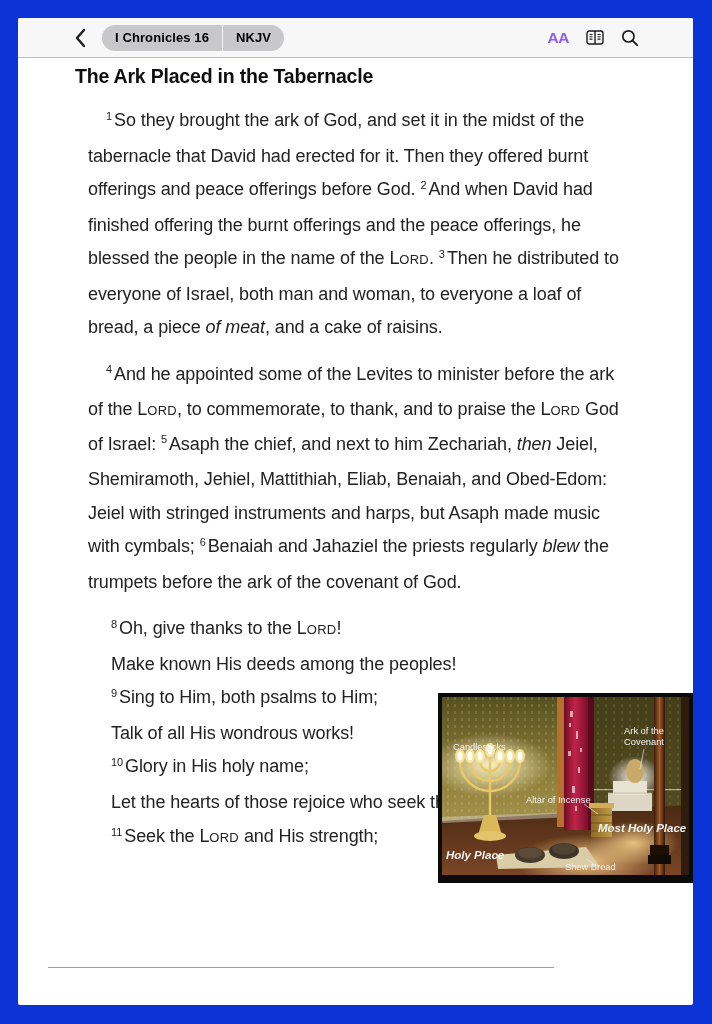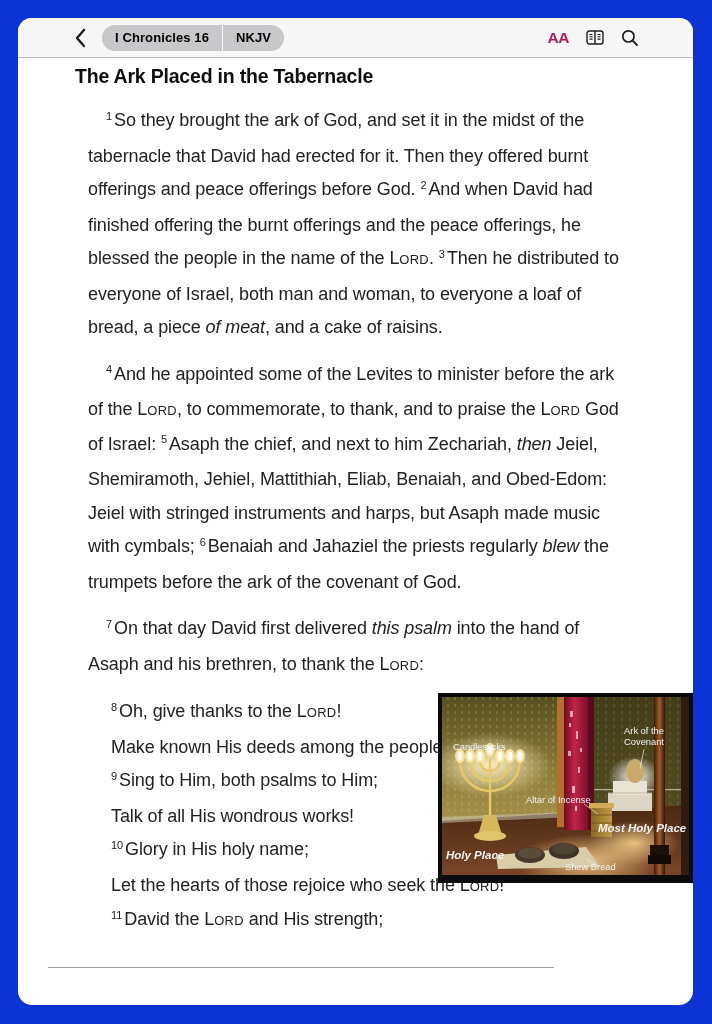--- a/index.html
+++ b/index.html
@@ -4,38 +4,38 @@
 <style>
   html,body{margin:0;padding:0;}
   body{
     width:712px;height:1024px;position:relative;
     background:#0c33d6;
     font-family:"Liberation Sans","DejaVu Sans",sans-serif;
     -webkit-font-smoothing:antialiased;
   }
   .panel{
     position:absolute;left:18px;top:18px;width:675px;height:987px;
-    background:#ffffff;border-radius:14px;overflow:hidden;
+    background:#ffffff;border-radius:2px;overflow:hidden;
   }
   
   .hdr{
     height:40px;background:#f7f7f7;border-bottom:1px solid #bdbdbd;
     display:flex;align-items:center;
     padding:0 54px 0 56px;box-sizing:border-box;
   }
   .backbtn{background:none;border:none;padding:0;margin:0 16px 0 0;cursor:pointer;display:flex;align-items:center;}
   .pill{display:flex;height:26px;border-radius:13px;overflow:hidden;cursor:pointer;}
   .seg{
     background:#c8c8ca;color:#000;font-size:13px;font-weight:700;
     display:flex;align-items:center;padding:0 13px;letter-spacing:.1px;
   }
   .seg1{border-right:1.5px solid #f7f7f7;}
   .hicons{margin-left:auto;display:flex;align-items:center;gap:17px;}
   .hicons button{background:none;border:none;padding:0;cursor:pointer;display:flex;align-items:center;color:#1c1c1e;}
-  .aa{font-size:15.5px;font-weight:600;color:#be185d;letter-spacing:-.5px;}
+  .aa{font-size:15.5px;font-weight:600;color:#8b5cf6;letter-spacing:-.5px;}
   
   .content{
     padding:0 53px 0 57px;color:#222;
     font-size:18px;line-height:33.5px;letter-spacing:-.1px;
   }
   h1.sect,h2.sect{
     font-size:19.5px;line-height:23px;color:#0e0e0e;font-weight:700;letter-spacing:-.2px;
   }
   h1.sect{margin:7px 0 16px 0;}
   h2.sect{margin:19px 0 25px 0;}
@@ -87,29 +87,28 @@
           <line x1="11.6" y1="11.6" x2="16" y2="16" stroke="#1c1c1e" stroke-width="1.9" stroke-linecap="round"></line>
         </svg>
       </button>
     </div>
   </div>
 
   <div class="content">
     <h1 class="sect">The Ark Placed in the Tabernacle</h1>
     <p class="vp"><span class="vnum">1</span><span>So they brought the ark of God, and set it in the midst of the tabernacle that David had erected for it. Then they offered burnt offerings and peace offerings before God. </span><span class="vnum">2</span><span>And when David had finished offering the burnt offerings and the peace offerings, he blessed the people in the name of the </span><span class="sc">L<span class="scr">ORD</span></span><span>. </span><span class="vnum">3</span><span>Then he distributed to everyone of Israel, both man and woman, to everyone a loaf of bread, a piece </span><span class="it">of meat</span><span>, and a cake of raisins.</span></p>
     <p class="vp"><span class="vnum">4</span><span>And he appointed some of the Levites to minister before the ark of the </span><span class="sc">L<span class="scr">ORD</span></span><span>, to commemorate, to thank, and to praise the </span><span class="sc">L<span class="scr">ORD</span></span><span> God of Israel: </span><span class="vnum">5</span><span>Asaph the chief, and next to him Zechariah, </span><span class="it">then</span><span> Jeiel, Shemiramoth, Jehiel, Mattithiah, Eliab, Benaiah, and Obed-Edom: Jeiel with stringed instruments and harps, but Asaph made music with cymbals; </span><span class="vnum">6</span><span>Benaiah and Jahaziel the priests regularly </span><span class="it">blew</span><span> the trumpets before the ark of the covenant of God.</span></p>
-    <p class="vp"><span class="vnum">7</span><span>On that day David first delivered </span><span class="it">this psalm</span><span> into the hand of Asaph and his brethren, to thank the </span><span class="sc">L<span class="scr">ORD</span></span><span>:</span></p>
     <div class="poem">
       <div class="pline"><span class="vnum">8</span><span>Oh, give thanks to the </span><span class="sc">L<span class="scr">ORD</span></span><span>!</span></div>
       <div class="pline"><span>Make known His deeds among the peoples!</span></div>
       <div class="pline"><span class="vnum">9</span><span>Sing to Him, both psalms to Him;</span></div>
       <div class="pline"><span>Talk of all His wondrous works!</span></div>
       <div class="pline"><span class="vnum">10</span><span>Glory in His holy name;</span></div>
       <div class="pline"><span>Let the hearts of those rejoice who seek the </span><span class="sc">L<span class="scr">ORD</span></span><span>!</span></div>
-      <div class="pline"><span class="vnum">11</span><span>David the </span><span class="sc">L<span class="scr">ORD</span></span><span> and His strength;</span></div>
+      <div class="pline"><span class="vnum">11</span><span>Seek the </span><span class="sc">L<span class="scr">ORD</span></span><span> and His strength;</span></div>
     </div>
   </div>
 
   <figure class="tabfig">
     <svg width="255" height="190" viewBox="0 0 255 190">
       <defs>
         <clipPath id="imgclip">
             <rect x="4" y="4" width="247" height="178"></rect>
           </clipPath>
         <linearGradient id="wallg" x1="0" y1="0" x2="0" y2="1">

